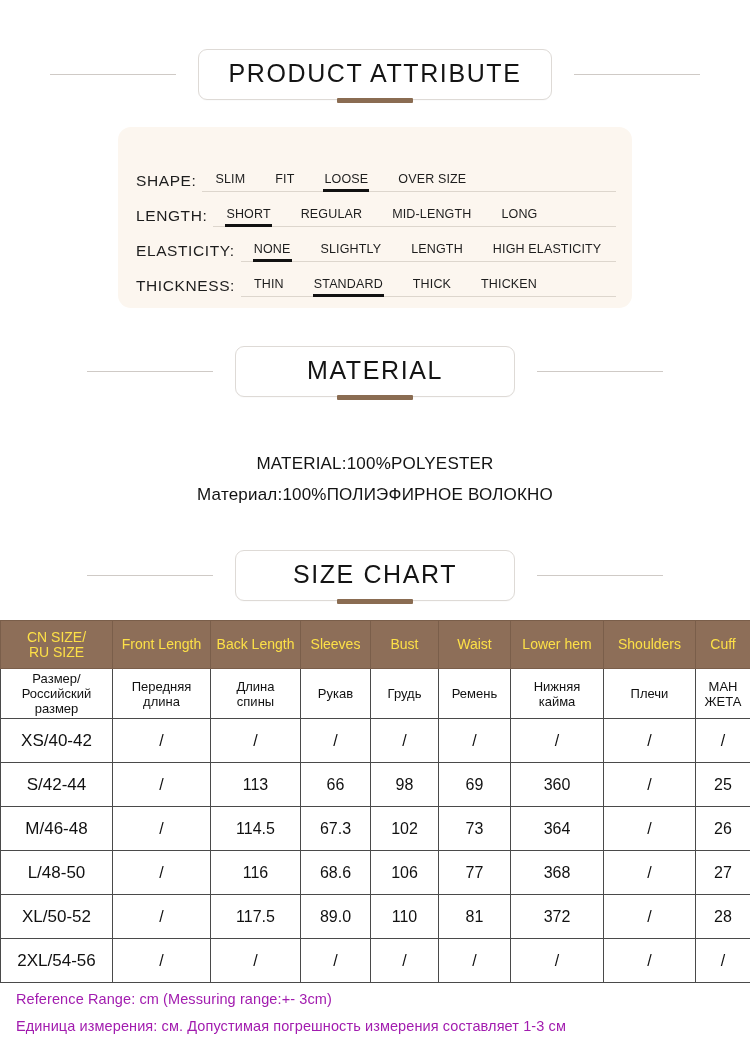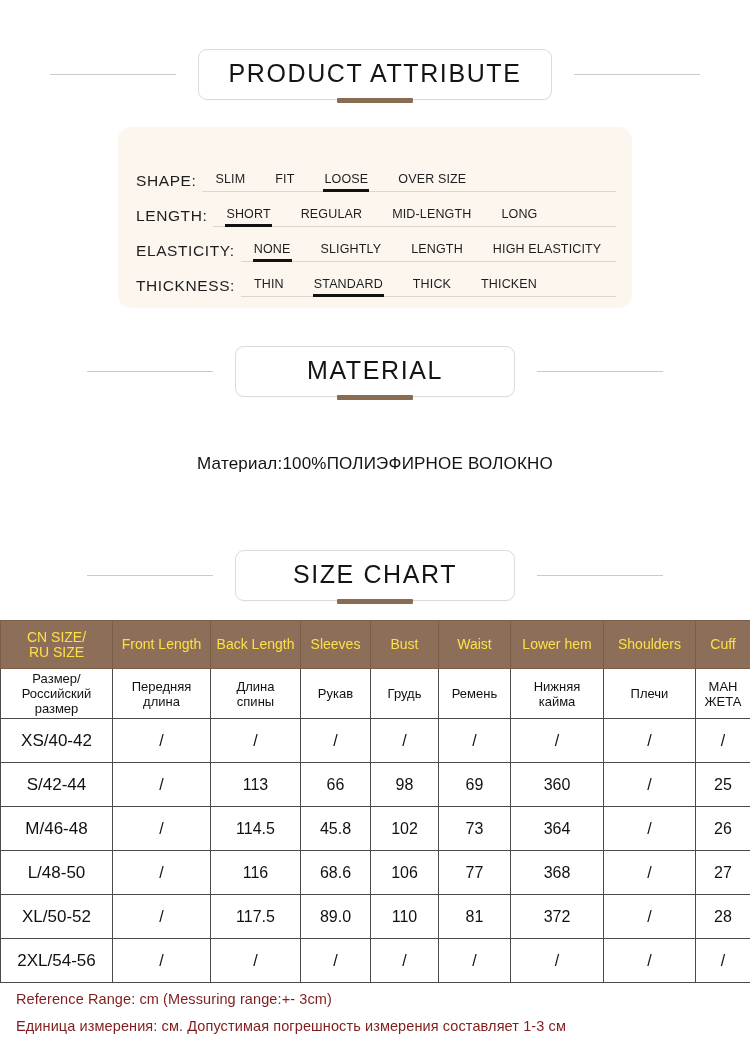--- a/index.html
+++ b/index.html
@@ -178,21 +178,21 @@
   .col-8 { width: 55px; }
 
   
   .notes {
     position: absolute;
     left: 16px; top: 986px;
     width: 730px;
   }
   .note {
     font-size: 14.5px;
-    color: #7f1d1d;
+    color: #a21caf;
     line-height: 27px;
     letter-spacing: 0.1px;
     white-space: nowrap;
   }
 </style>
 </head>
 <body>
 
 <div class="page">
 
@@ -258,20 +258,21 @@
     <div class="pill-wrap">
       <div class="pill">
         <div class="title">MATERIAL</div>
       </div>
       <div class="brown-bar"></div>
     </div>
     <div class="rule right"></div>
   </div>
 
   <div class="material-block">
+    <div class="material-line">MATERIAL:100%POLYESTER</div>
     <div class="material-line">Материал:100%ПОЛИЭФИРНОЕ ВОЛОКНО</div>
   </div>
 
   <div class="section-head" style="top:547px;">
     <div class="rule left"></div>
     <div class="pill-wrap">
       <div class="pill">
         <div class="title">SIZE CHART</div>
       </div>
       <div class="brown-bar"></div>
@@ -335,21 +336,21 @@
         <td>98</td>
         <td>69</td>
         <td>360</td>
         <td>/</td>
         <td>25</td>
       </tr>
       <tr>
         <td class="sz">M/46-48</td>
         <td>/</td>
         <td>114.5</td>
-        <td>45.8</td>
+        <td>67.3</td>
         <td>102</td>
         <td>73</td>
         <td>364</td>
         <td>/</td>
         <td>26</td>
       </tr>
       <tr>
         <td class="sz">L/48-50</td>
         <td>/</td>
         <td>116</td>

